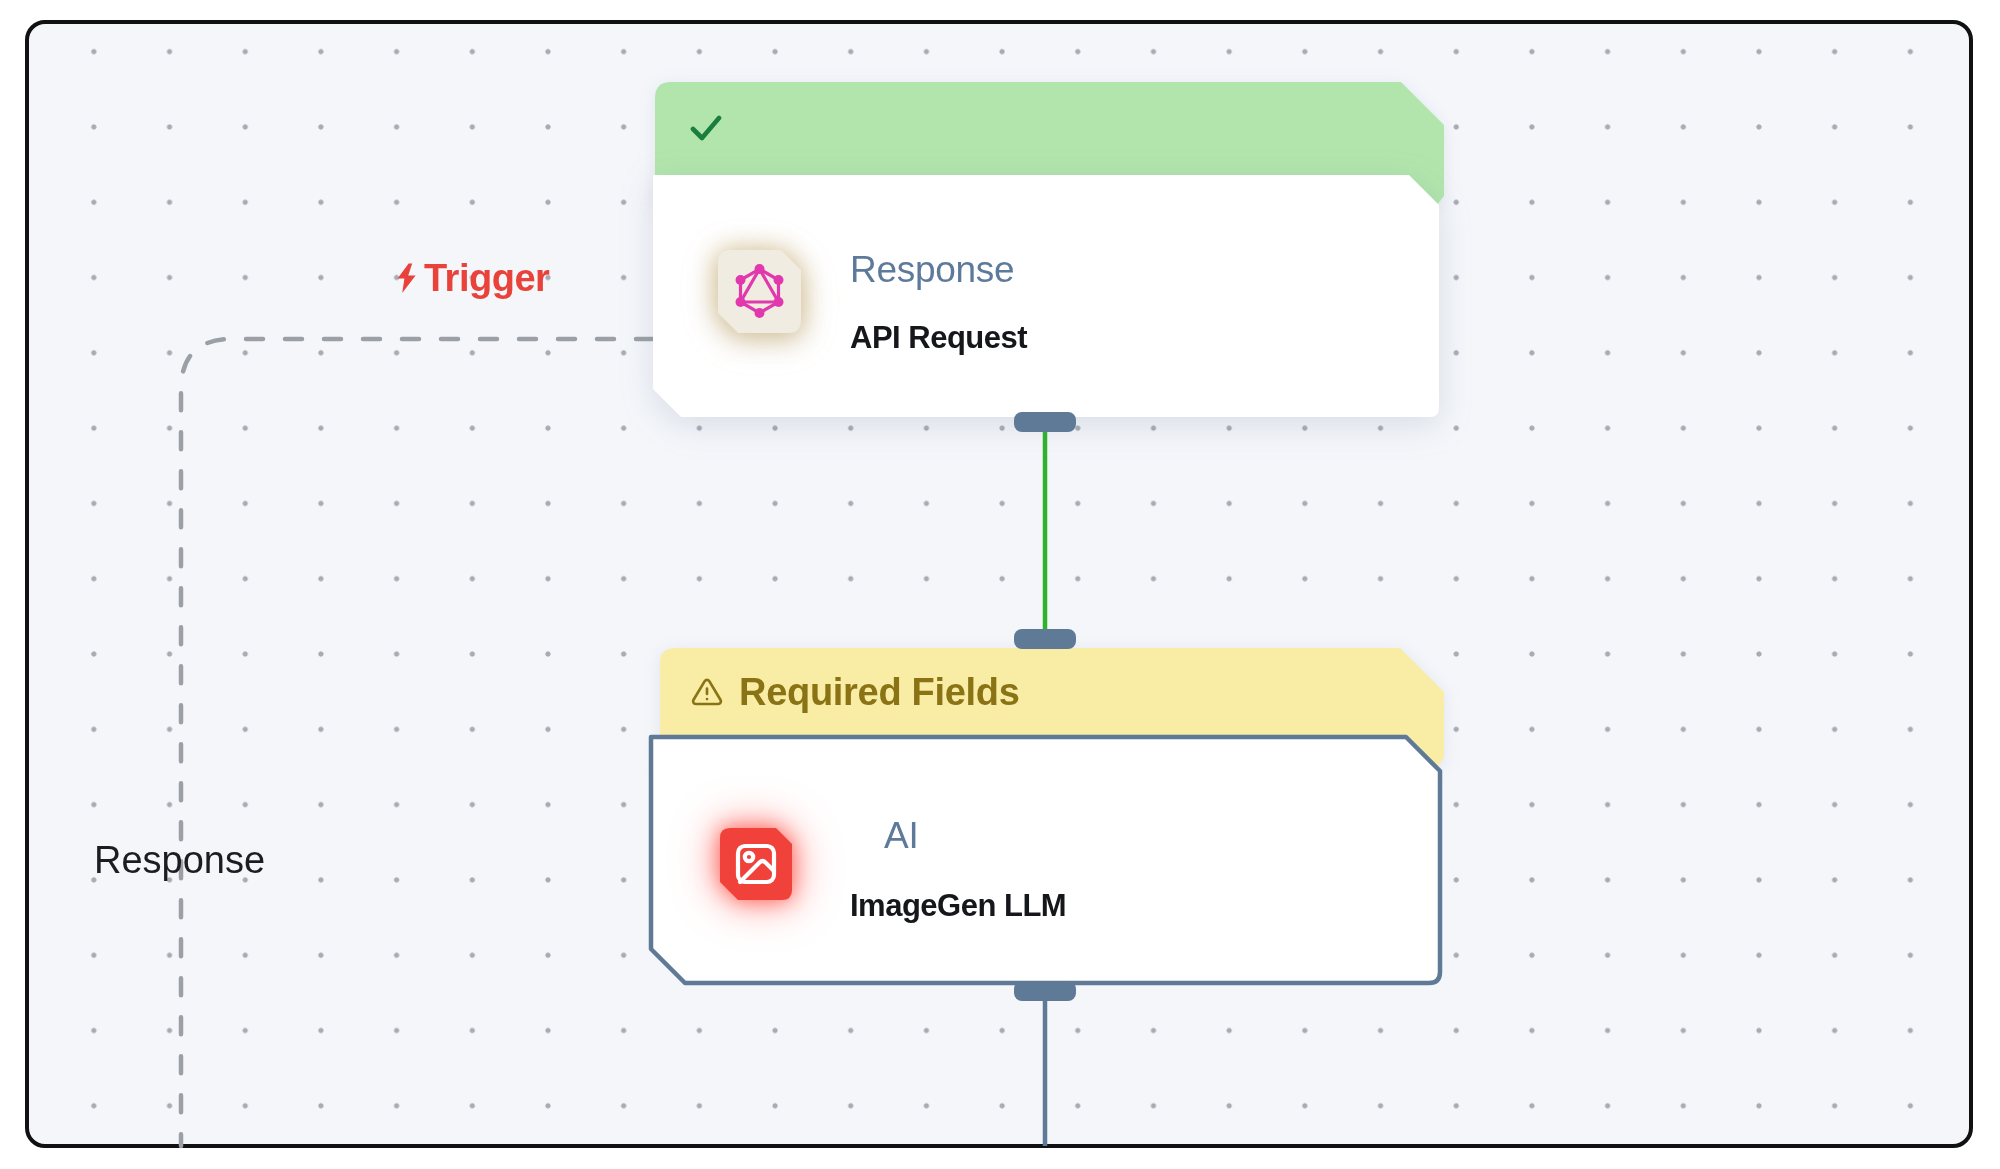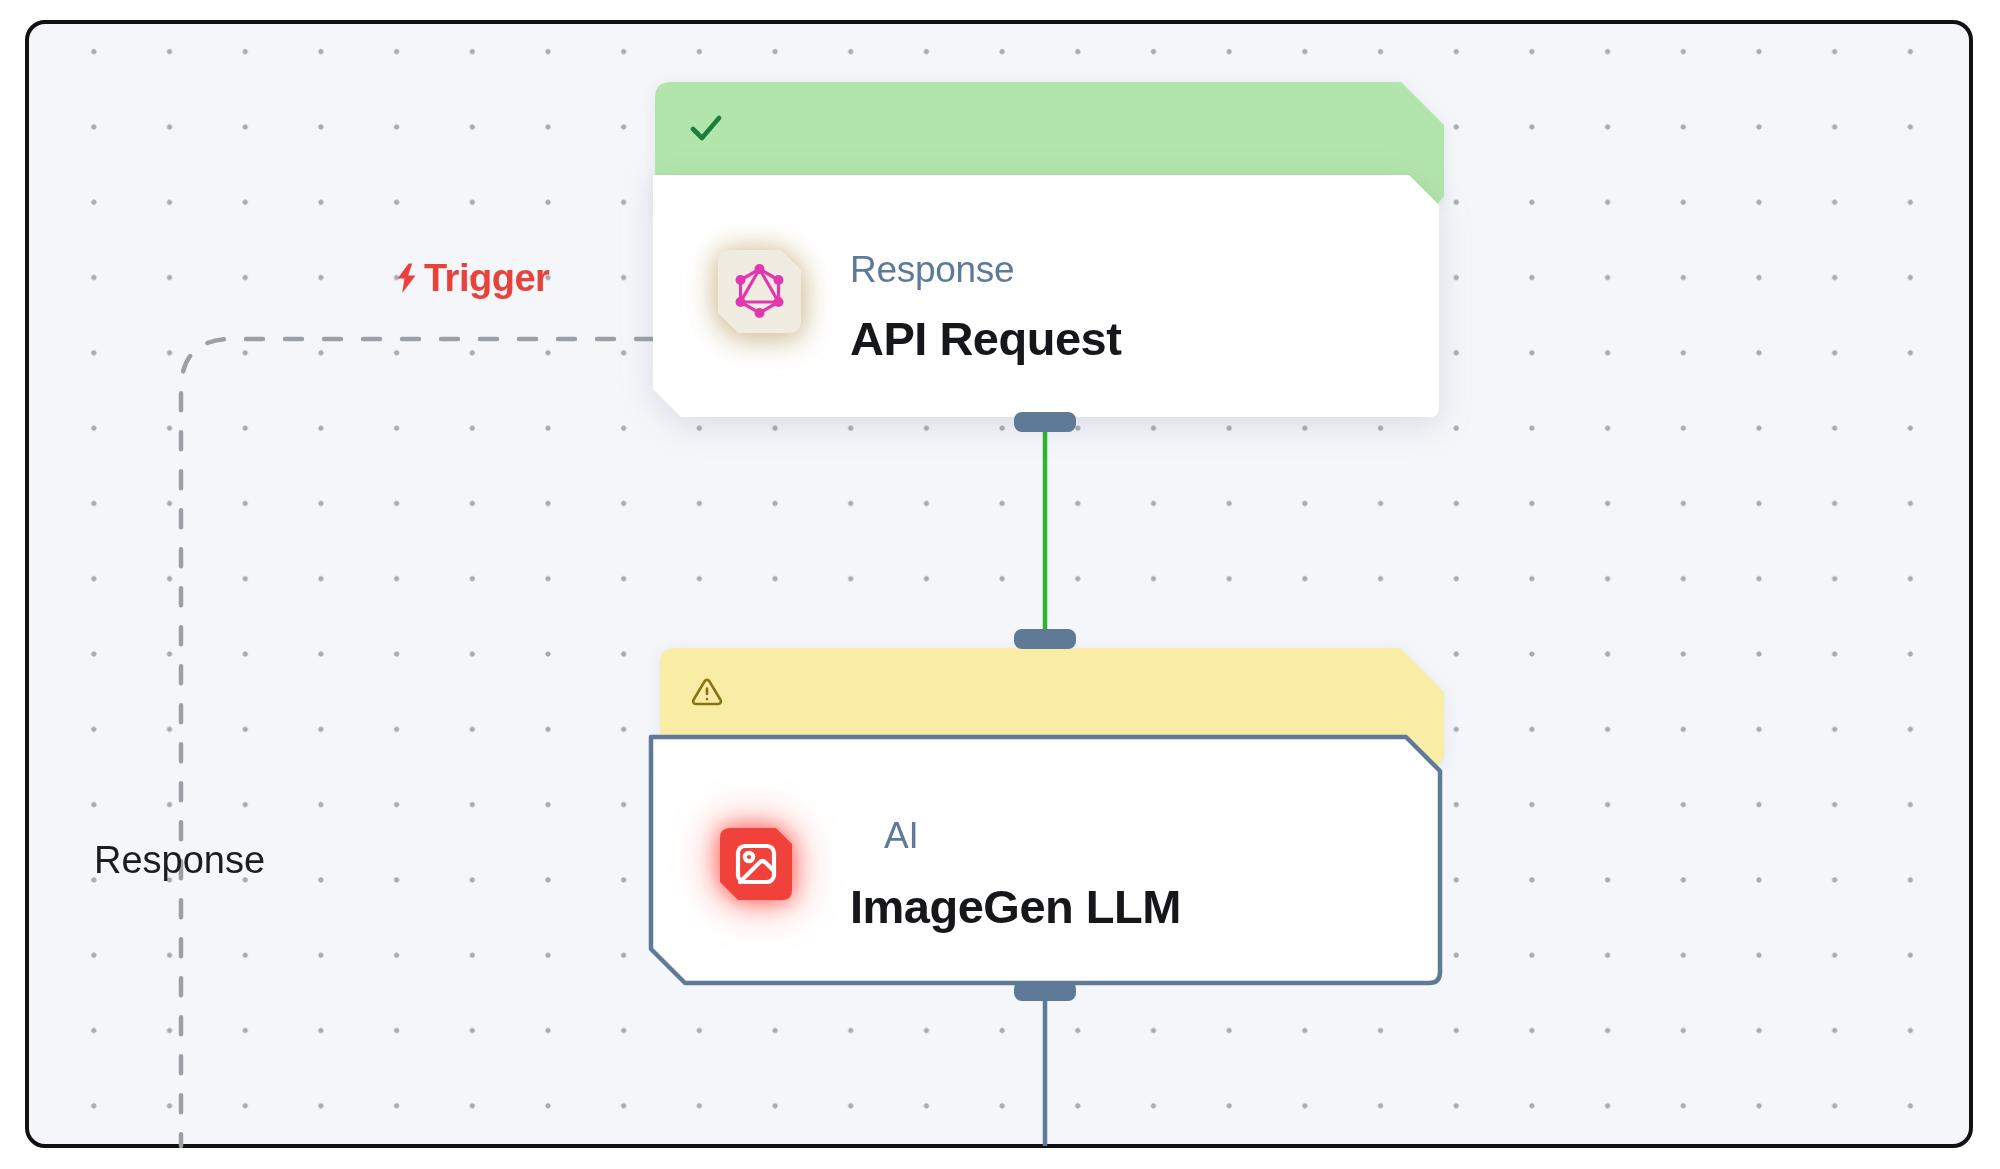--- a/index.html
+++ b/index.html
@@ -22,21 +22,21 @@
   
   svg.artwork{position:absolute;left:0;top:0;width:2000px;height:1169px;}
   .api-card-path{filter:drop-shadow(0 8px 16px rgba(110,125,150,.20));}
   .banner-path{filter:drop-shadow(0 3px 8px rgba(110,125,150,.14));}
   
   .label{position:absolute;display:flex;align-items:center;white-space:nowrap;}
   .banner-label{height:44px;gap:15px;font-size:38px;font-weight:700;letter-spacing:-.3px;}
   .banner-label.green{color:#1a7f3c;}
   .banner-label.yellow{color:#8a7315;}
   .category-label{height:40px;font-size:37px;font-weight:500;color:#5e7a9b;letter-spacing:-.3px;}
-  .title-label{height:52px;font-size:47px;font-weight:700;color:#15171b;letter-spacing:-.5px;}
+  .title-label{height:52px;font-size:31px;font-weight:700;color:#15171b;letter-spacing:-.5px;}
   .trigger-label{height:40px;gap:4px;font-size:38px;font-weight:700;color:#e8423a;letter-spacing:-.5px;}
   .response-label{height:40px;font-size:38px;font-weight:400;color:#1b1d21;}
   
   .node-icon{position:absolute;}
   .graphql-sticker{filter:drop-shadow(0 0 13px rgba(205,175,115,.65)) drop-shadow(0 6px 12px rgba(160,135,80,.35));}
   .image-sticker{filter:drop-shadow(0 0 11px rgba(255,66,56,.80)) drop-shadow(0 0 22px rgba(255,66,56,.45));}
 </style>
 </head>
 <body>
 
@@ -99,20 +99,21 @@
 <div class="label title-label" style="left:850px;top:312px;">API Request</div>
 
 <div class="label banner-label yellow" style="left:690px;top:670px;">
   <svg width="34" height="32" viewBox="0 0 24 24">
     <g fill="none" stroke="#8a7315" stroke-width="2" stroke-linecap="round" stroke-linejoin="round">
       <path d="M10.29 3.86 1.82 18a2 2 0 0 0 1.71 3h16.94a2 2 0 0 0 1.71-3L13.71 3.86a2 2 0 0 0-3.42 0z"></path>
       <line x1="12" y1="9.5" x2="12" y2="13.5"></line>
       <line x1="12" y1="17.3" x2="12.01" y2="17.3"></line>
     </g>
   </svg>
+  <span>Required Fields</span>
 </div>
 <div class="label category-label" style="left:884px;top:816px;">AI</div>
 <div class="label title-label" style="left:850px;top:880px;">ImageGen LLM</div>
 
 <div class="label trigger-label" style="left:394px;top:258px;">
   <svg width="26" height="31" viewBox="0 0 26 31">
     <path d="M 14.6 0.5 L 3.6 15.6 H 10.4 L 8.2 30 L 21.6 12.4 H 14.2 L 18.2 0.5 Z" fill="#e8423a"></path>
   </svg>
   <span>Trigger</span>
 </div>

